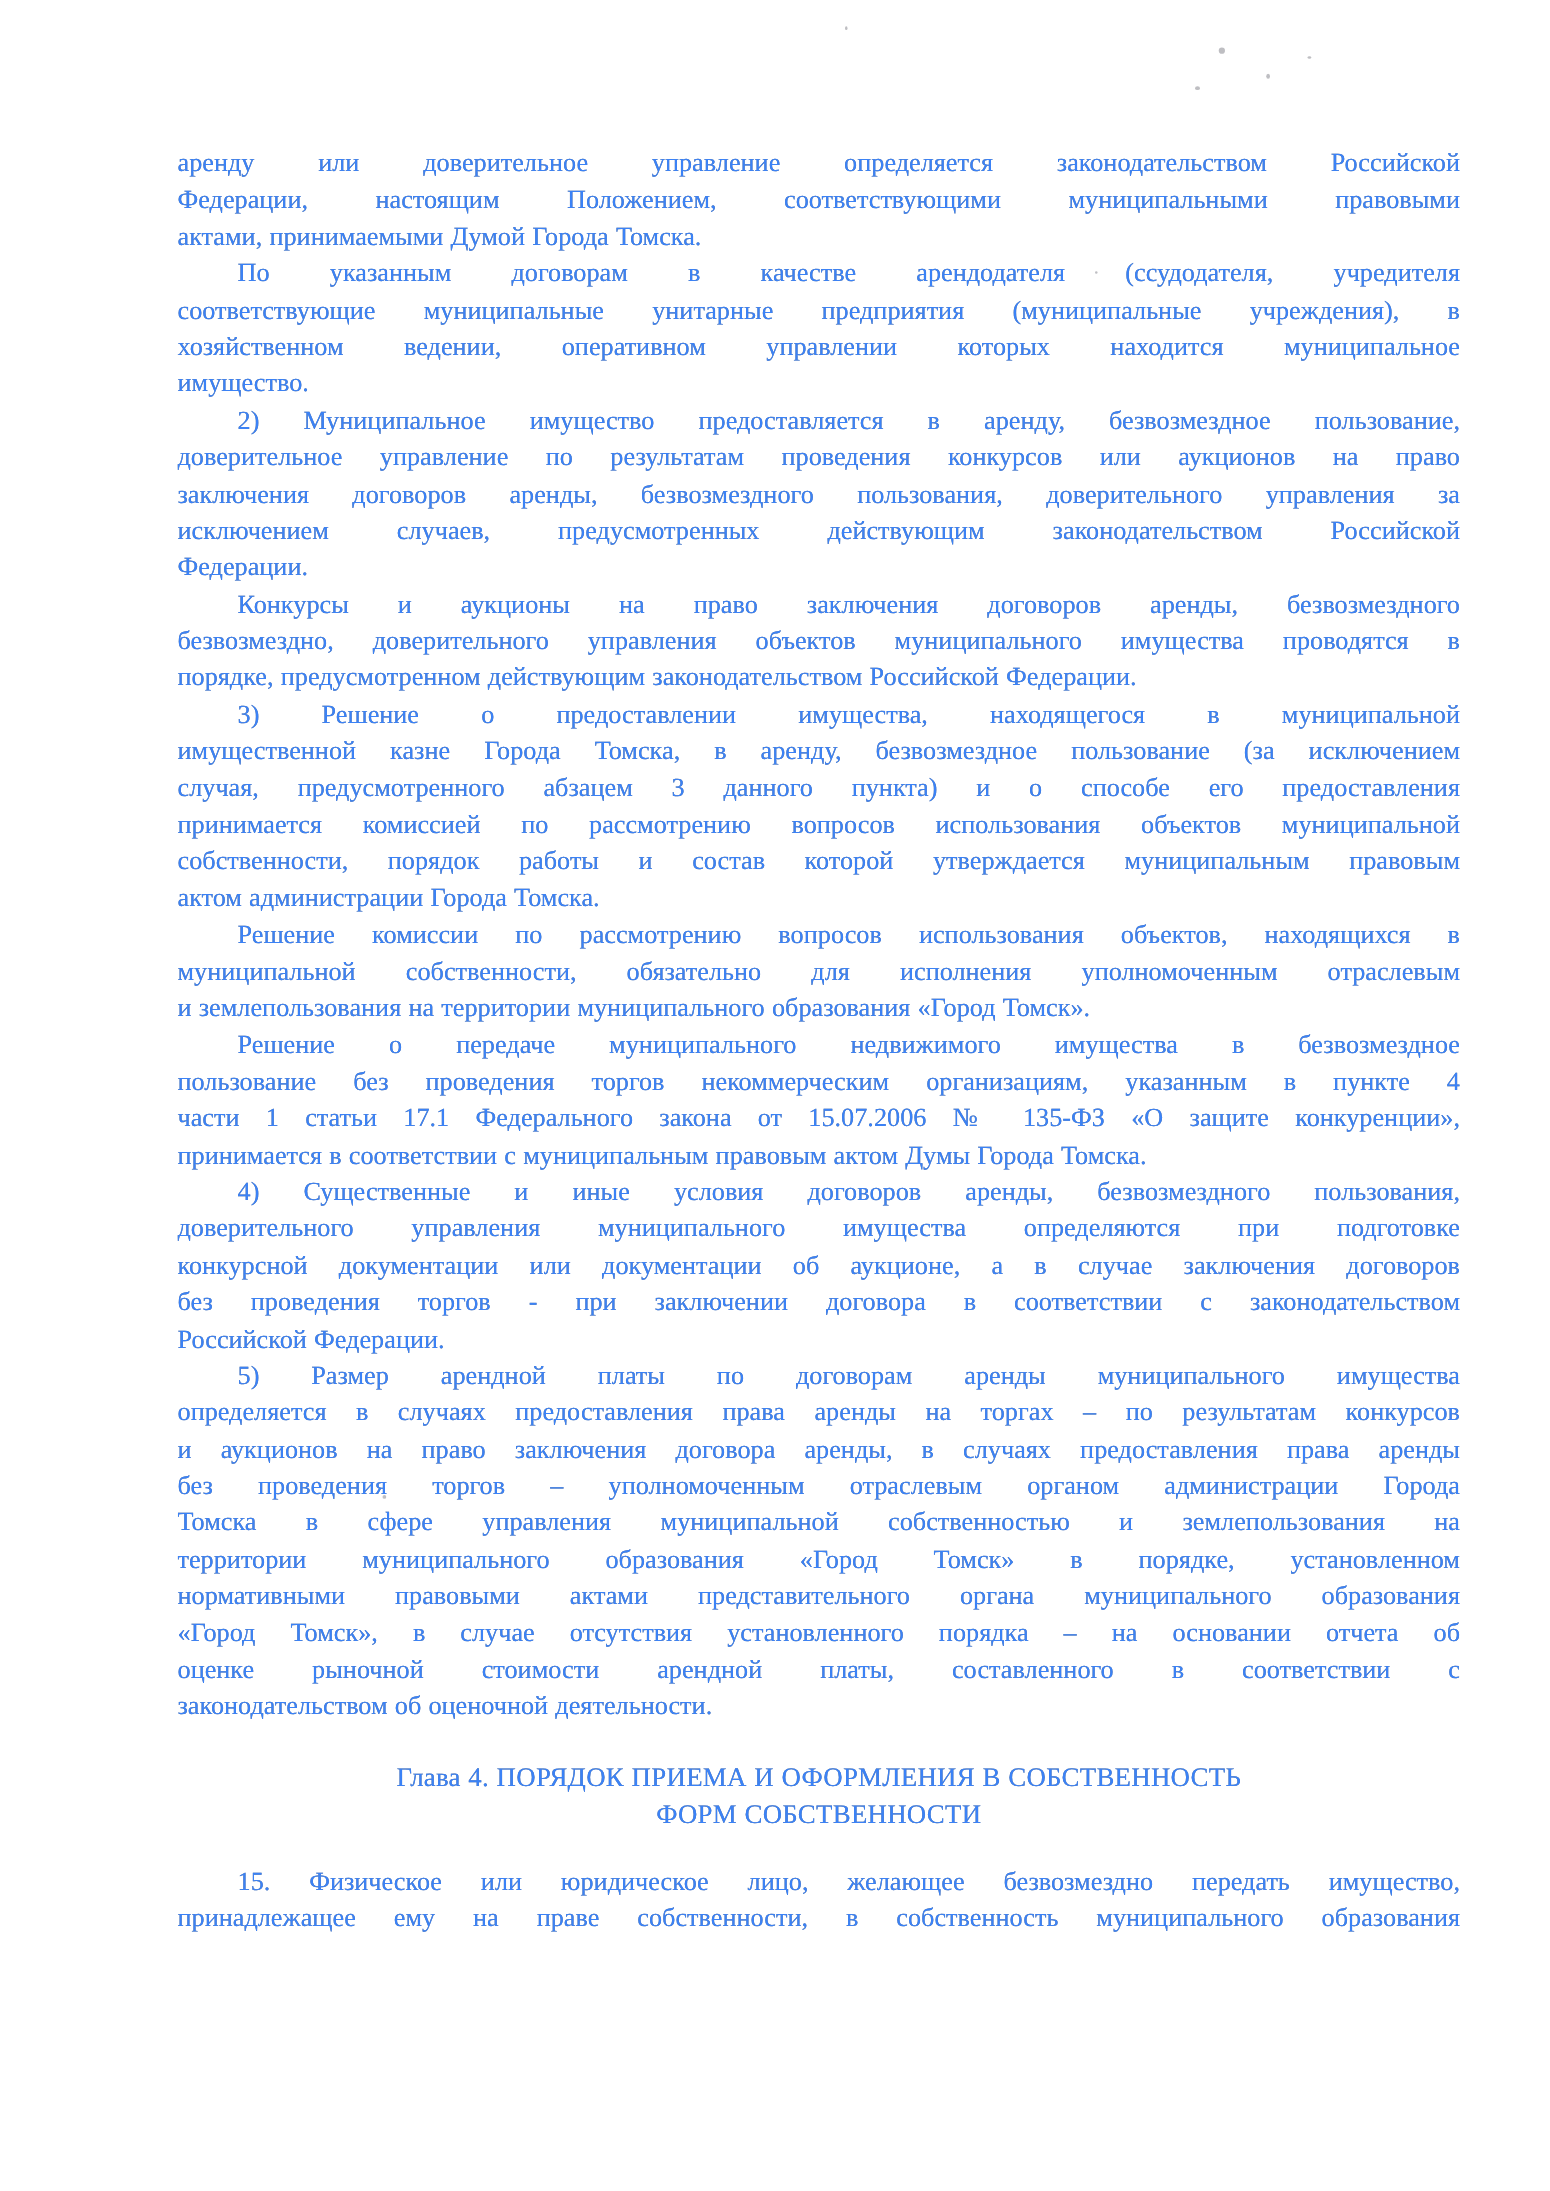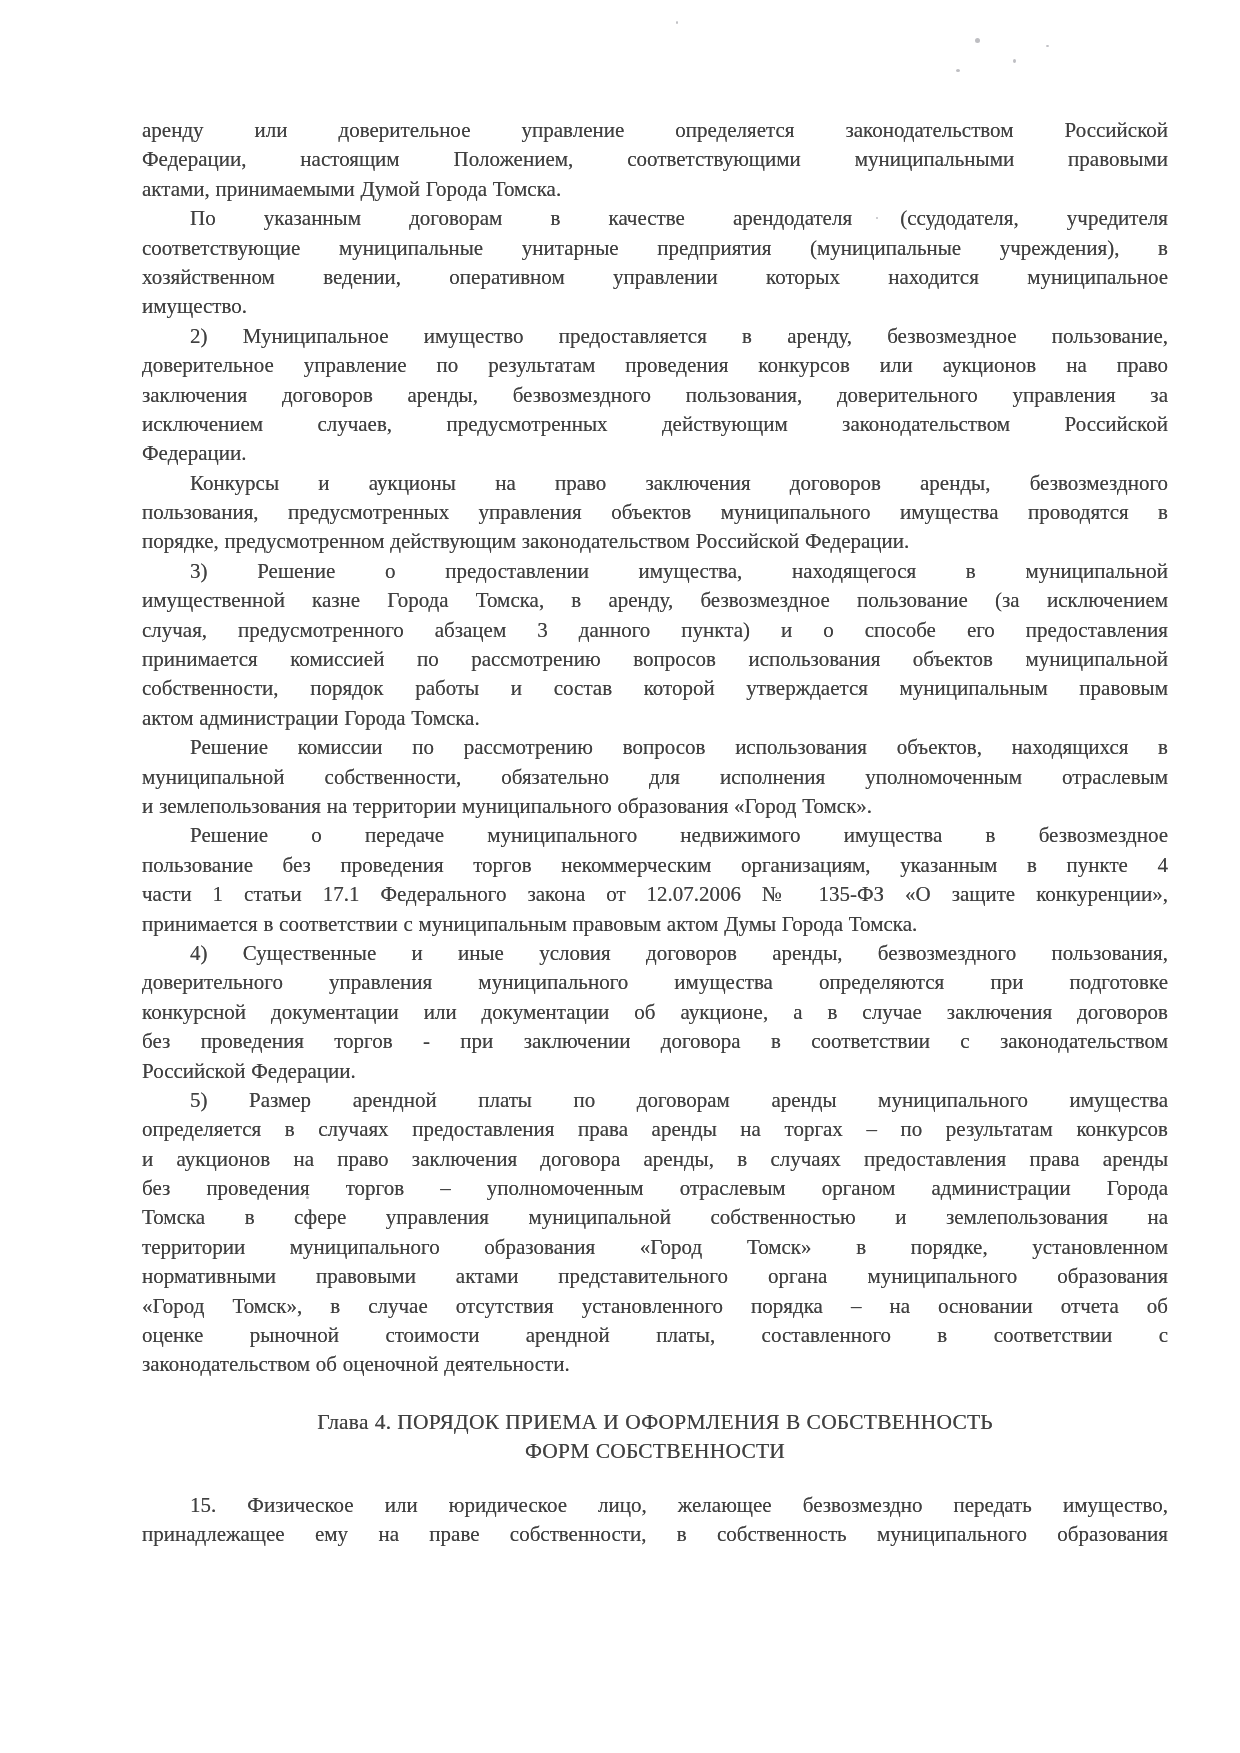--- a/index.html
+++ b/index.html
@@ -6,21 +6,21 @@
   body {
     width: 1240px; height: 1753px;
     background: #f4f4f4;
     font-family: "Liberation Serif", "DejaVu Serif", serif;
   }
   .page {
     position: relative;
     width: 1240px; height: 1753px;
     background: #ffffff;
     overflow: hidden;
-    color: #404040;
+    color: #3b82f6;
   }
   .content {
     position: absolute;
     left: 142px; top: 116px;
     width: 1026px;
   }
   .block { margin: 0; padding: 0; }
   .line {
     height: 29.4px;
     line-height: 29.4px;
@@ -59,40 +59,40 @@
       </div>
       <div class="block paragraph">
         <div class="line just indent">2) Муниципальное имущество предоставляется в аренду, безвозмездное пользование,</div>
         <div class="line just">доверительное управление по результатам проведения конкурсов или аукционов на право</div>
         <div class="line just">заключения договоров аренды, безвозмездного пользования, доверительного управления за</div>
         <div class="line just">исключением случаев, предусмотренных действующим законодательством Российской</div>
         <div class="line start">Федерации.</div>
       </div>
       <div class="block paragraph">
         <div class="line just indent">Конкурсы и аукционы на право заключения договоров аренды, безвозмездного</div>
-        <div class="line just">пользования, предусмотренных управления объектов муниципального имущества проводятся в</div>
+        <div class="line just">безвозмездно, доверительного управления объектов муниципального имущества проводятся в</div>
         <div class="line start">порядке, предусмотренном действующим законодательством Российской Федерации.</div>
       </div>
       <div class="block paragraph">
         <div class="line just indent">3) Решение о предоставлении имущества, находящегося в муниципальной</div>
         <div class="line just">имущественной казне Города Томска, в аренду, безвозмездное пользование (за исключением</div>
         <div class="line just">случая, предусмотренного абзацем 3 данного пункта) и о способе его предоставления</div>
         <div class="line just">принимается комиссией по рассмотрению вопросов использования объектов муниципальной</div>
         <div class="line just">собственности, порядок работы и состав которой утверждается муниципальным правовым</div>
         <div class="line start">актом администрации Города Томска.</div>
       </div>
       <div class="block paragraph">
         <div class="line just indent">Решение комиссии по рассмотрению вопросов использования объектов, находящихся в</div>
         <div class="line just">муниципальной собственности, обязательно для исполнения уполномоченным отраслевым</div>
         <div class="line start">и землепользования на территории муниципального образования «Город Томск».</div>
       </div>
       <div class="block paragraph">
         <div class="line just indent">Решение о передаче муниципального недвижимого имущества в безвозмездное</div>
         <div class="line just">пользование без проведения торгов некоммерческим организациям, указанным в пункте 4</div>
-        <div class="line just">части 1 статьи 17.1 Федерального закона от 12.07.2006 № 135-ФЗ «О защите конкуренции»,</div>
+        <div class="line just">части 1 статьи 17.1 Федерального закона от 15.07.2006 № 135-ФЗ «О защите конкуренции»,</div>
         <div class="line start">принимается в соответствии с муниципальным правовым актом Думы Города Томска.</div>
       </div>
       <div class="block paragraph">
         <div class="line just indent">4) Существенные и иные условия договоров аренды, безвозмездного пользования,</div>
         <div class="line just">доверительного управления муниципального имущества определяются при подготовке</div>
         <div class="line just">конкурсной документации или документации об аукционе, а в случае заключения договоров</div>
         <div class="line just">без проведения торгов - при заключении договора в соответствии с законодательством</div>
         <div class="line start">Российской Федерации.</div>
       </div>
       <div class="block paragraph">

